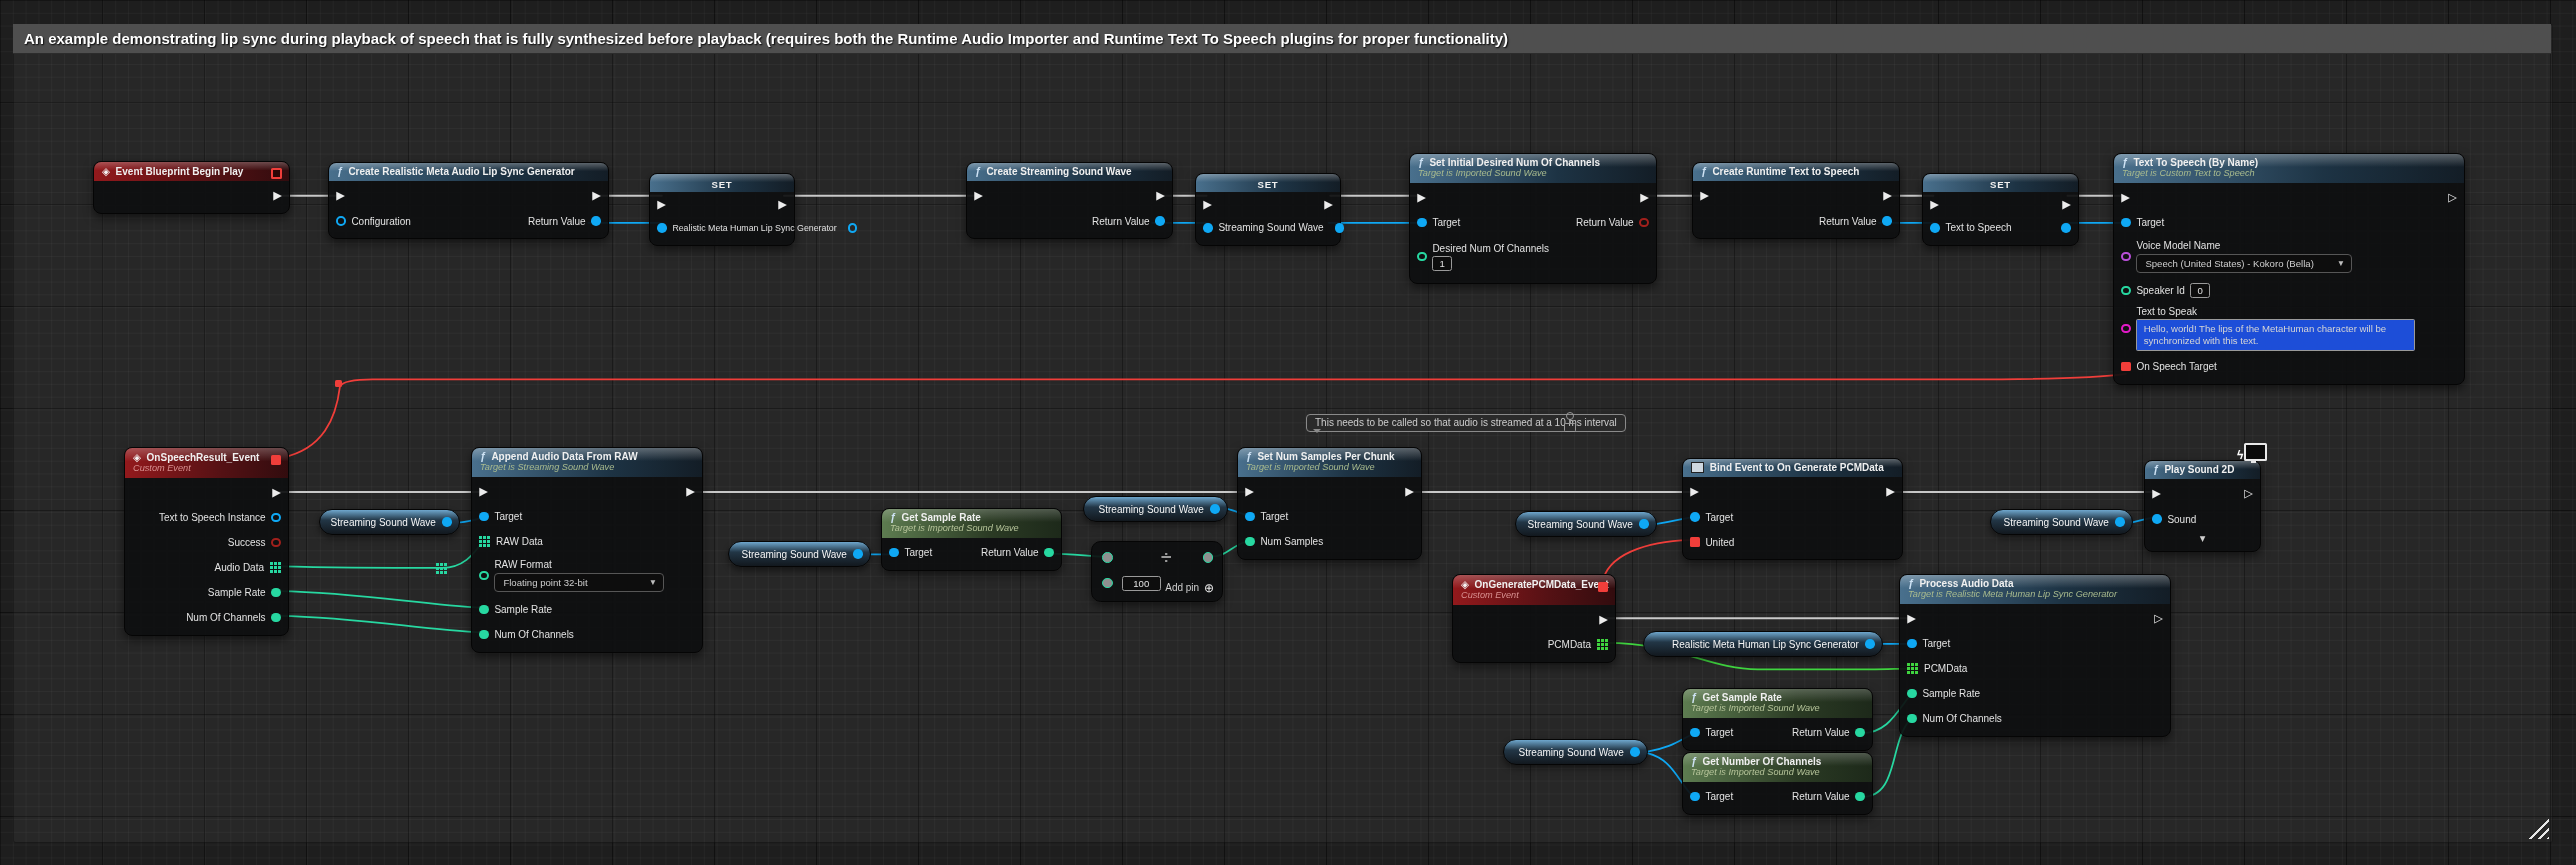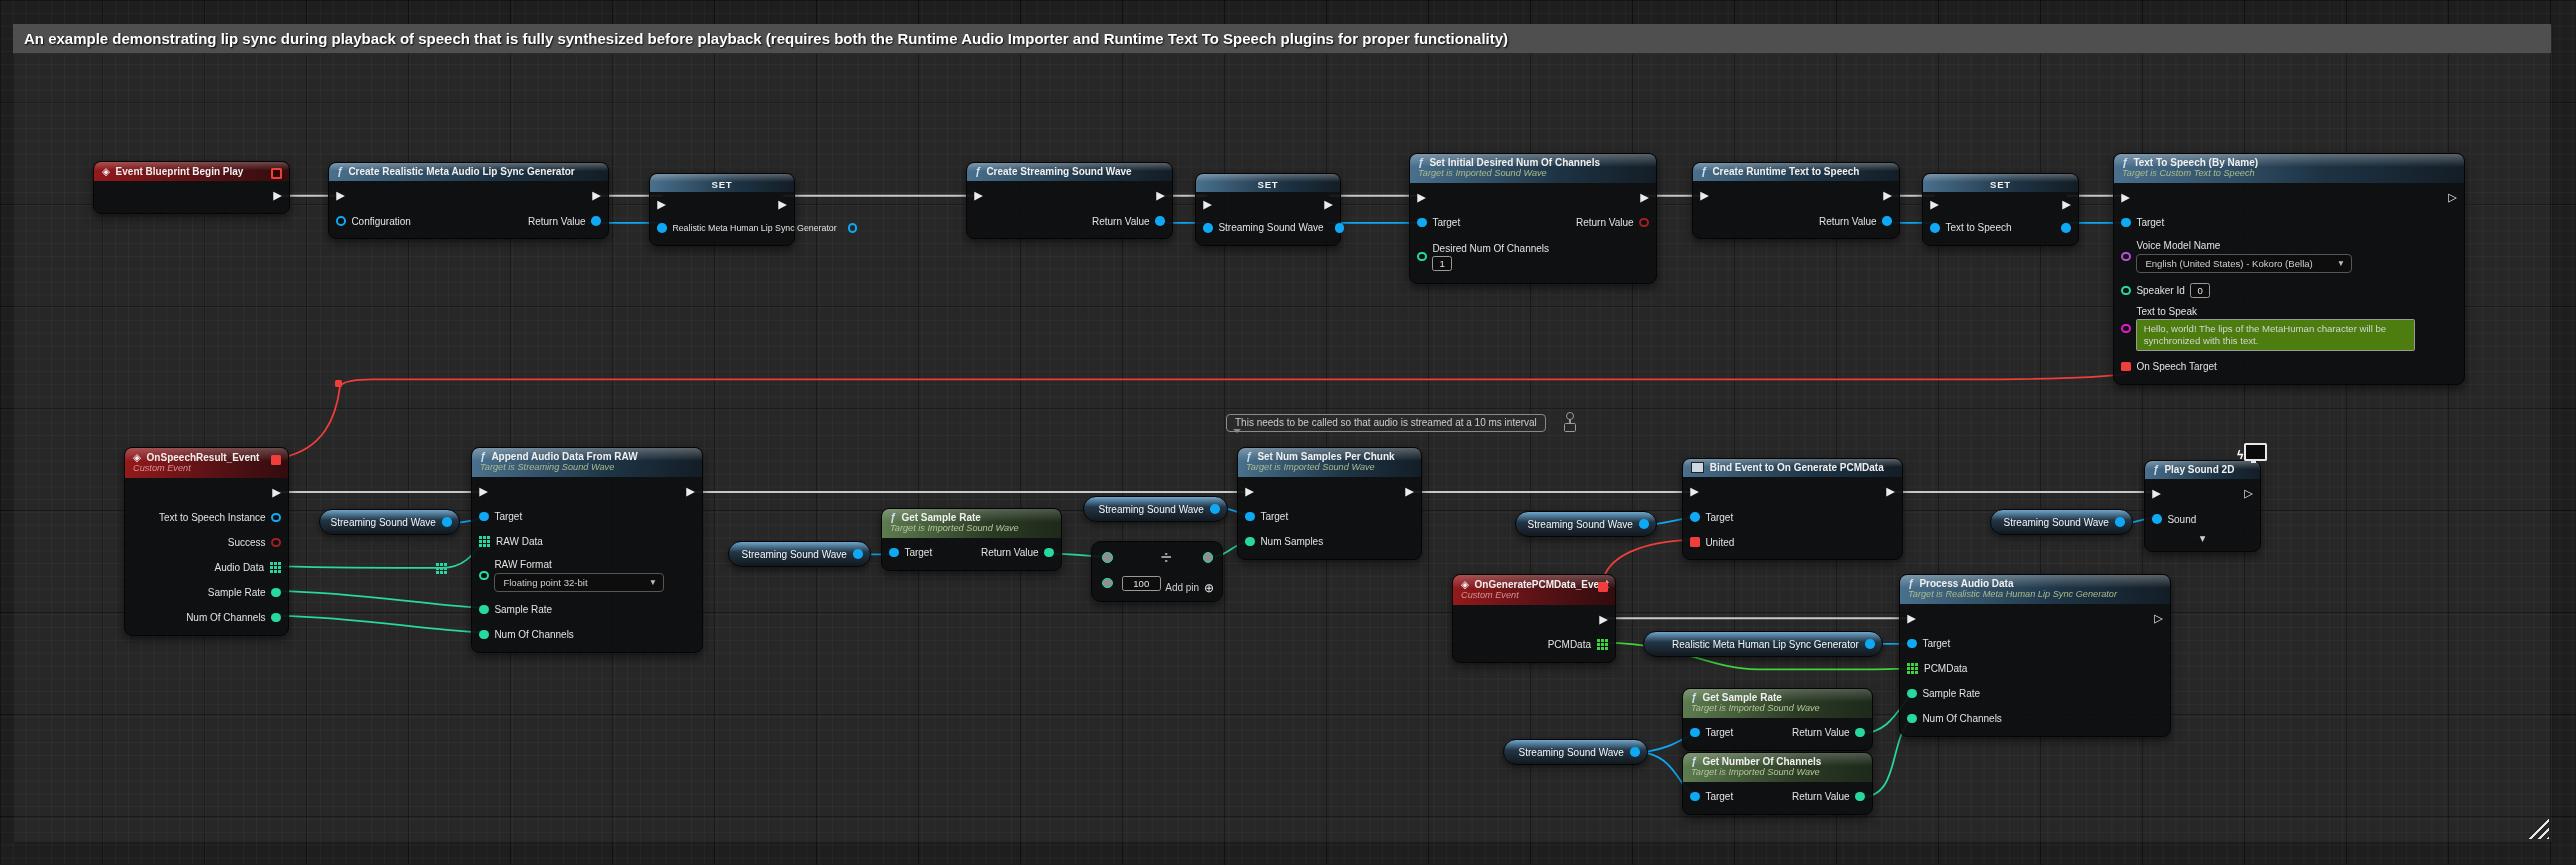--- a/index.html
+++ b/index.html
@@ -67,21 +67,21 @@
   .gpin{width:11.2px;height:11.2px;position:relative;flex:none;}
   .gpin::before{content:"";position:absolute;left:0;top:0;width:3.2px;height:3.2px;background:var(--pc);
     box-shadow:4px 0 var(--pc),8px 0 var(--pc),0 4px var(--pc),4px 4px var(--pc),8px 4px var(--pc),
                0 8px var(--pc),4px 8px var(--pc),8px 8px var(--pc);}
   
   .valuebox{background:#0d0d0d;border:0.8px solid #9a9a9a;border-radius:2.4px;padding:0.8px 4.8px;
     font-size:9.6px;color:#e0e0e0;min-width:8px;text-align:center;}
   .selbox{display:flex;align-items:center;justify-content:space-between;gap:9.6px;background:#0d0d0d;
     border:0.8px solid #565656;border-radius:4px;padding:3.2px 8px;font-size:9.6px;color:#cfcfcf;}
   .selbox .chev{color:#bdbdbd;font-size:9.6px;line-height:0.6;}
-  .textbox{background:#4d7c0f;border:0.8px solid #9a9a9a;border-radius:1.6px;padding:2.4px 6.4px;
+  .textbox{background:#1d4ed8;border:0.8px solid #9a9a9a;border-radius:1.6px;padding:2.4px 6.4px;
     font-size:9.6px;color:#d5d5d5;line-height:1.3;}
   
   .pill{position:absolute;z-index:2;height:26px;border-radius:13.6px;box-sizing:border-box;border:0.8px solid #050505;
     background:linear-gradient(180deg,#6ea6cc 0%,#223646 42%,#12181e 100%);
     display:flex;align-items:center;justify-content:flex-end;gap:6.4px;padding:0 7.2px;box-shadow:0 3.2px 6.4px rgba(0,0,0,0.45);}
   .pill .plbl{font-size:10px;color:#f5f5f5;white-space:nowrap;}
   
   .opnode{border-radius:9.6px;}
   .divsym{position:absolute;left:69px;top:4.8px;font-size:19px;font-weight:bold;color:#9a9a9a;}
   .addpin{position:absolute;right:8px;bottom:6.4px;display:flex;align-items:center;gap:4.8px;
@@ -355,21 +355,21 @@
     </div>
     <div class="row">
       <span class="circ f" style="--pc:#0fa8f4"></span>
       <span class="lbl">Target</span>
     </div>
     <div class="row tall">
       <span class="circ h" style="--pc:#b84fd8"></span>
       <div class="stack">
         <span class="lbl">Voice Model Name</span>
         <div class="selbox" style="width:198px">
-          <span>English (United States) - Kokoro (Bella)</span>
+          <span>Speech (United States) - Kokoro (Bella)</span>
           <span class="chev">▾</span>
         </div>
       </div>
     </div>
     <div class="row">
       <span class="circ h" style="--pc:#27d8a1"></span>
       <span class="lbl">Speaker Id</span>
       <span class="valuebox">0</span>
     </div>
     <div class="row tall" style="min-height:51px">
@@ -697,20 +697,20 @@
 </div>
 <div class="pill" style="left:1503px;top:739px;width:145px">
   <span class="plbl">Streaming Sound Wave</span>
   <span class="circ f" style="--pc:#0fa8f4"></span>
 </div>
 <div class="pill" style="left:1643px;top:631px;width:240px">
   <span class="plbl">Realistic Meta Human Lip Sync Generator</span>
   <span class="circ f" style="--pc:#0fa8f4"></span>
 </div>
 
-<div class="bubble" style="left:1226px;top:414px">
+<div class="bubble" style="left:1306px;top:414px">
   <span>This needs to be called so that audio is streamed at a 10 ms interval</span>
 </div>
 <div class="bub-icons" style="left:1564px;top:412px">
   <span class="pin-ico"></span>
   <span class="chat-ico"></span>
 </div>
 
 
 </body></html>

